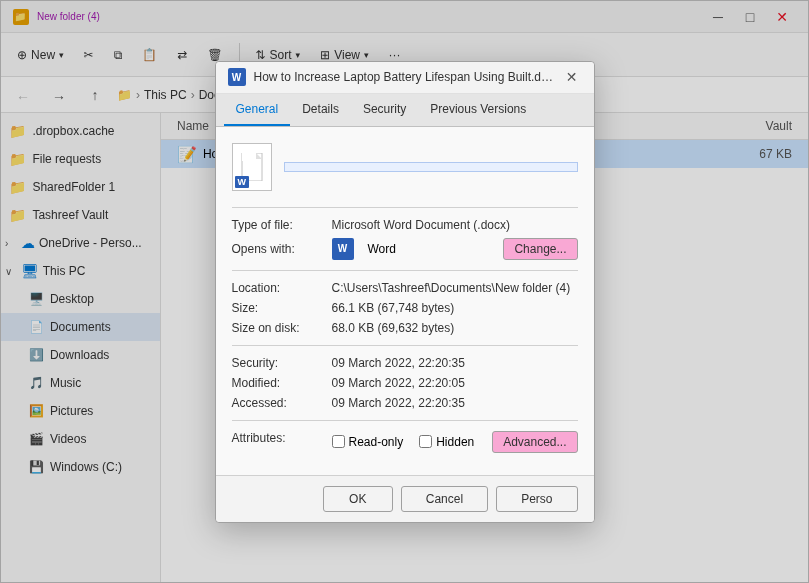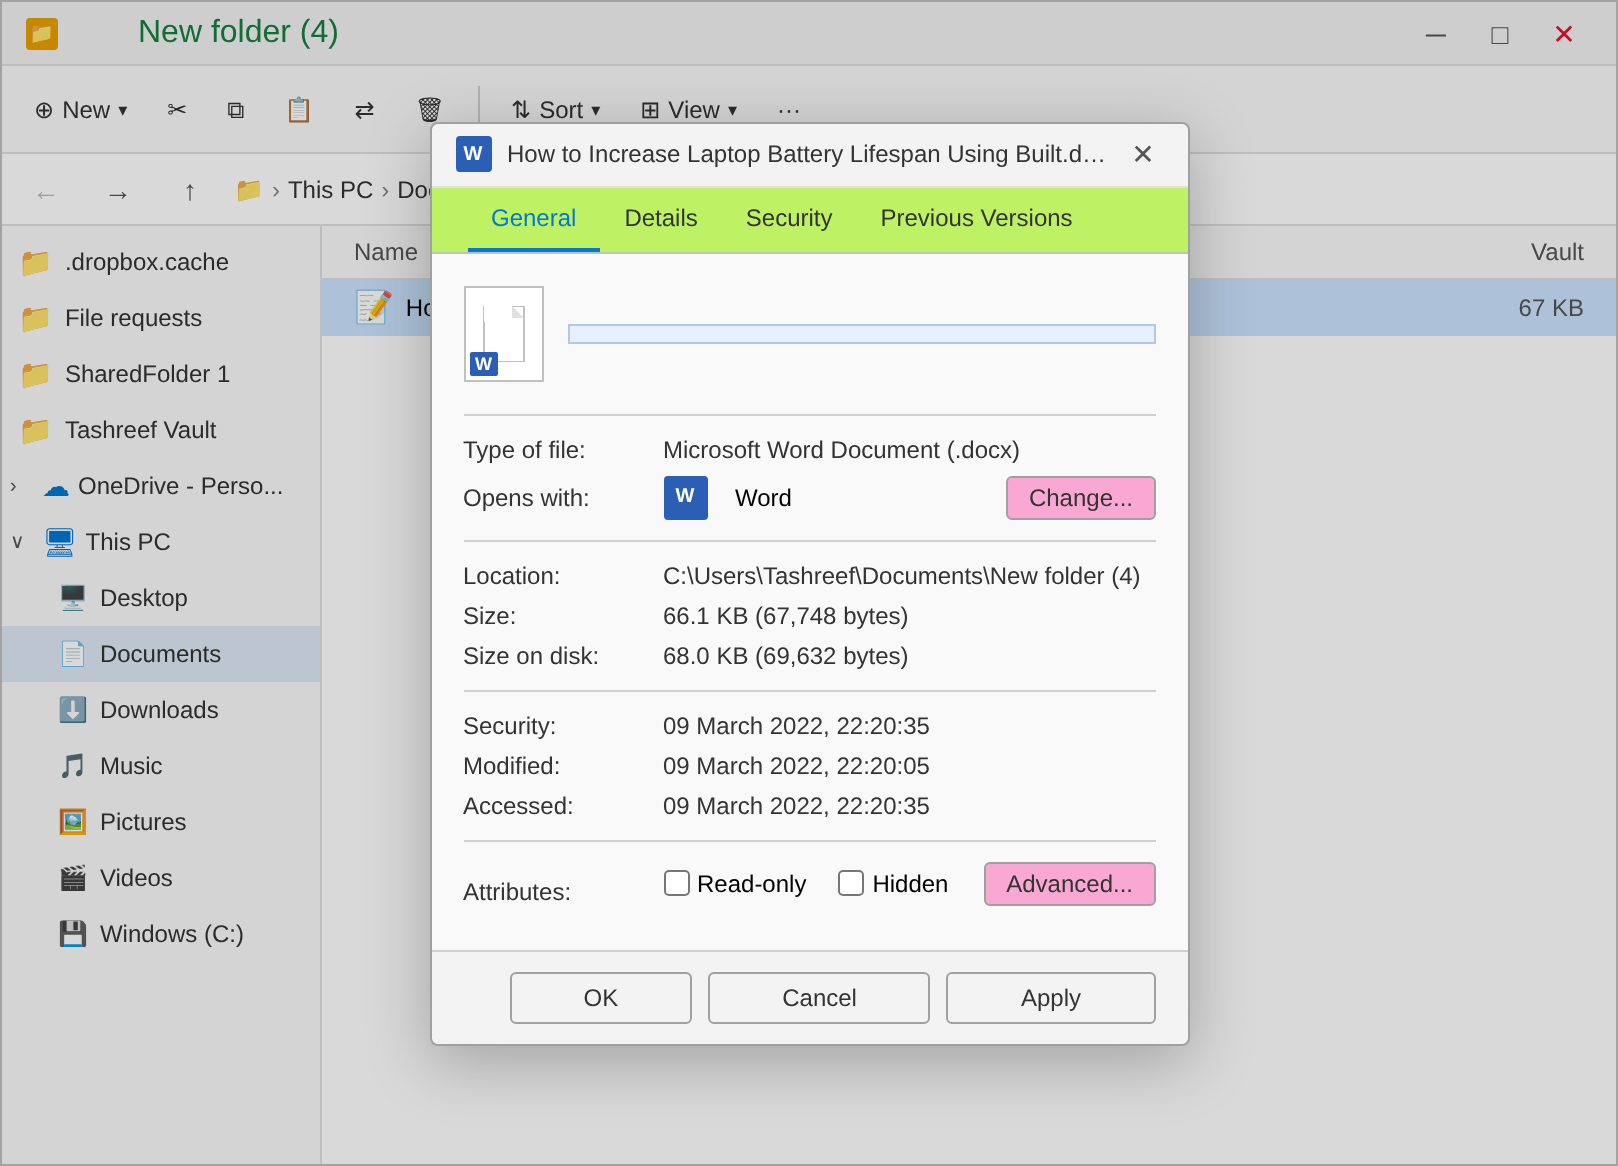--- a/index.html
+++ b/index.html
@@ -39,24 +39,23 @@
       height: 16px;
       background: #e8a000;
       border-radius: 2px;
       display: flex;
       align-items: center;
       justify-content: center;
       font-size: 10px;
     }
 
     .title-text {
-      font-size: 16px;
-      color: #15803d;
-      flex: 1;
-      margin-left: 32px;
+      font-size: 10px;
+      color: #a21caf;
+      flex: 1;
     }
 
     .toolbar {
       height: 44px;
       background: #f9f9f9;
       border-bottom: 1px solid #e0e0e0;
       display: flex;
       align-items: center;
       padding: 0 8px;
       gap: 4px;
@@ -272,22 +271,22 @@
       align-items: center;
       justify-content: center;
       border-radius: 4px;
       font-size: 14px;
       color: #555;
     }
 
     .dialog-tabs {
       display: flex;
       border-bottom: 1px solid #c0c0c0;
-      background: #bef264;
-      padding: 0 18px;
+      background: #e5e5e5;
+      padding: 0 8px;
     }
 
     .dialog-tab {
       padding: 8px 12px;
       cursor: pointer;
       font-size: 12px;
       color: #333;
       border-bottom: 2px solid transparent;
     }
     .dialog-tab.active {
@@ -343,21 +342,21 @@
     }
 
     .divider {
       height: 1px;
       background: #d0d0d0;
       margin: 10px 0;
     }
 
     .prop-row {
       display: flex;
-      align-items: flex-end;
+      align-items: flex-start;
       margin-bottom: 6px;
       font-size: 12px;
     }
 
     .prop-label {
       width: 100px;
       color: #333;
       font-weight: 400;
       flex-shrink: 0;
     }
@@ -415,21 +414,21 @@
       display: flex;
       justify-content: flex-end;
       gap: 8px;
       padding: 10px 16px;
       border-top: 1px solid #d0d0d0;
       background: #f3f3f3;
       border-radius: 0 0 4px 4px;
     }
 
     .footer-btn {
-      padding: 5px 36px;
+      padding: 5px 24px;
       border: 1px solid #a0a0a0;
       background: #f3f3f3;
       border-radius: 3px;
       cursor: pointer;
       font-size: 12px;
       color: #333;
       min-width: 70px;
     }
   </style>
 </head>
@@ -671,17 +670,17 @@
           </div>
           <button class="advanced-btn" style="margin-left:auto;">Advanced...</button>
         </div>
       </div>
 
     </div>
 
     <div class="dialog-footer">
       <button class="footer-btn">OK</button>
       <button class="footer-btn">Cancel</button>
-      <button class="footer-btn">Apply</button>
+      <button class="footer-btn">Perso</button>
     </div>
 
   </div>
 </div>
 
 </body></html>

